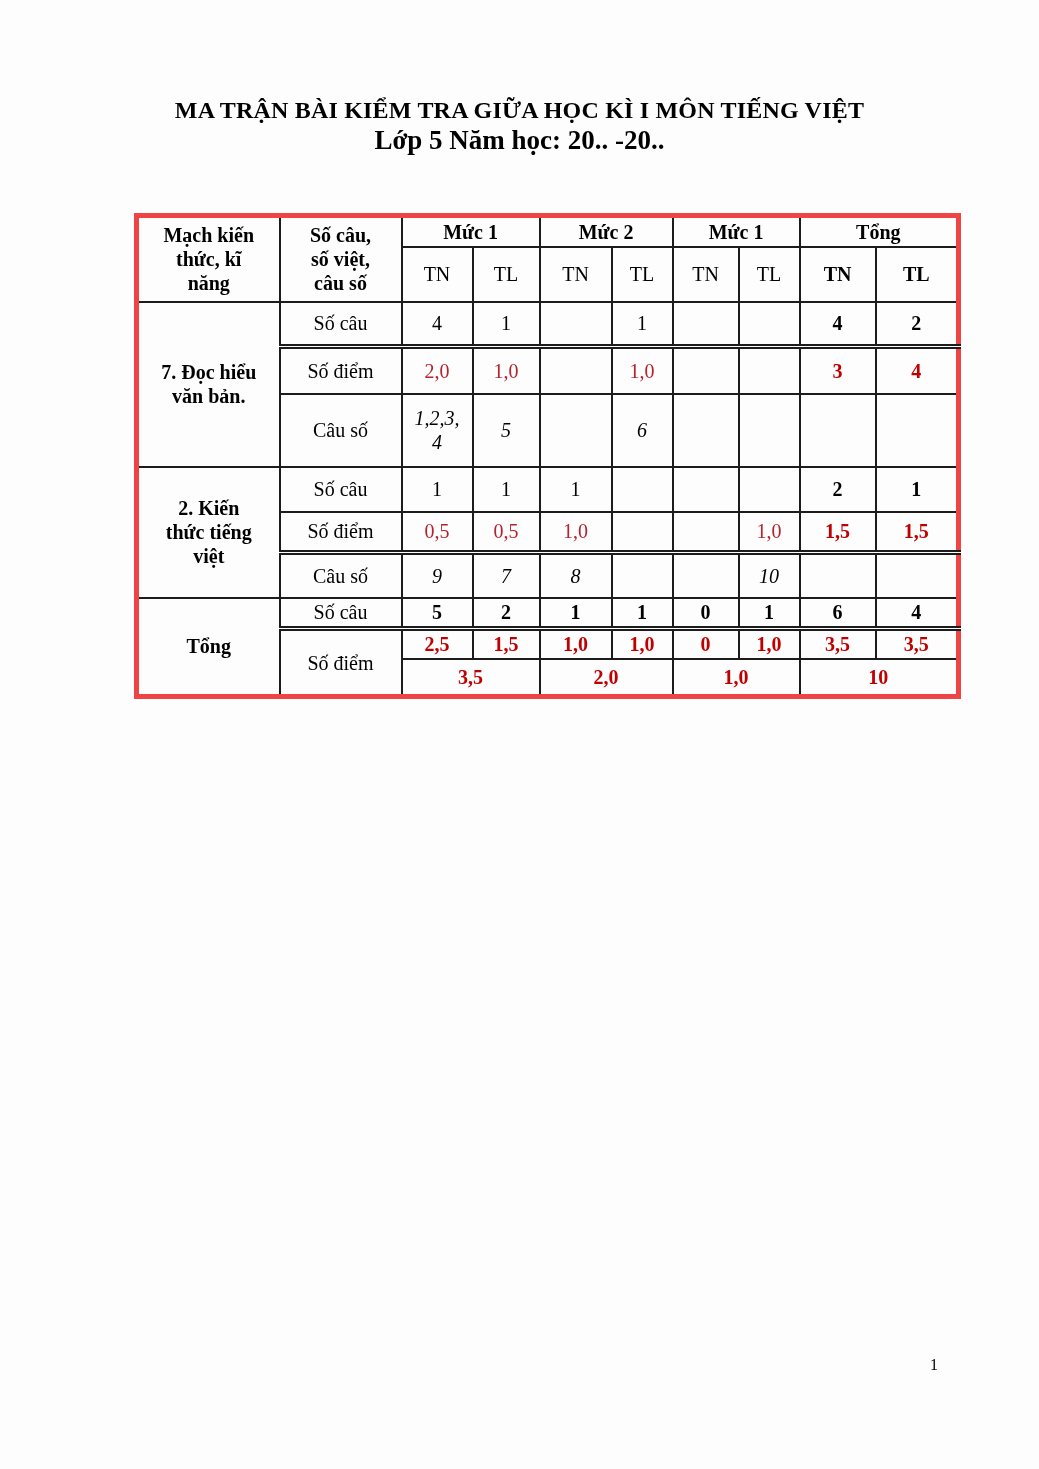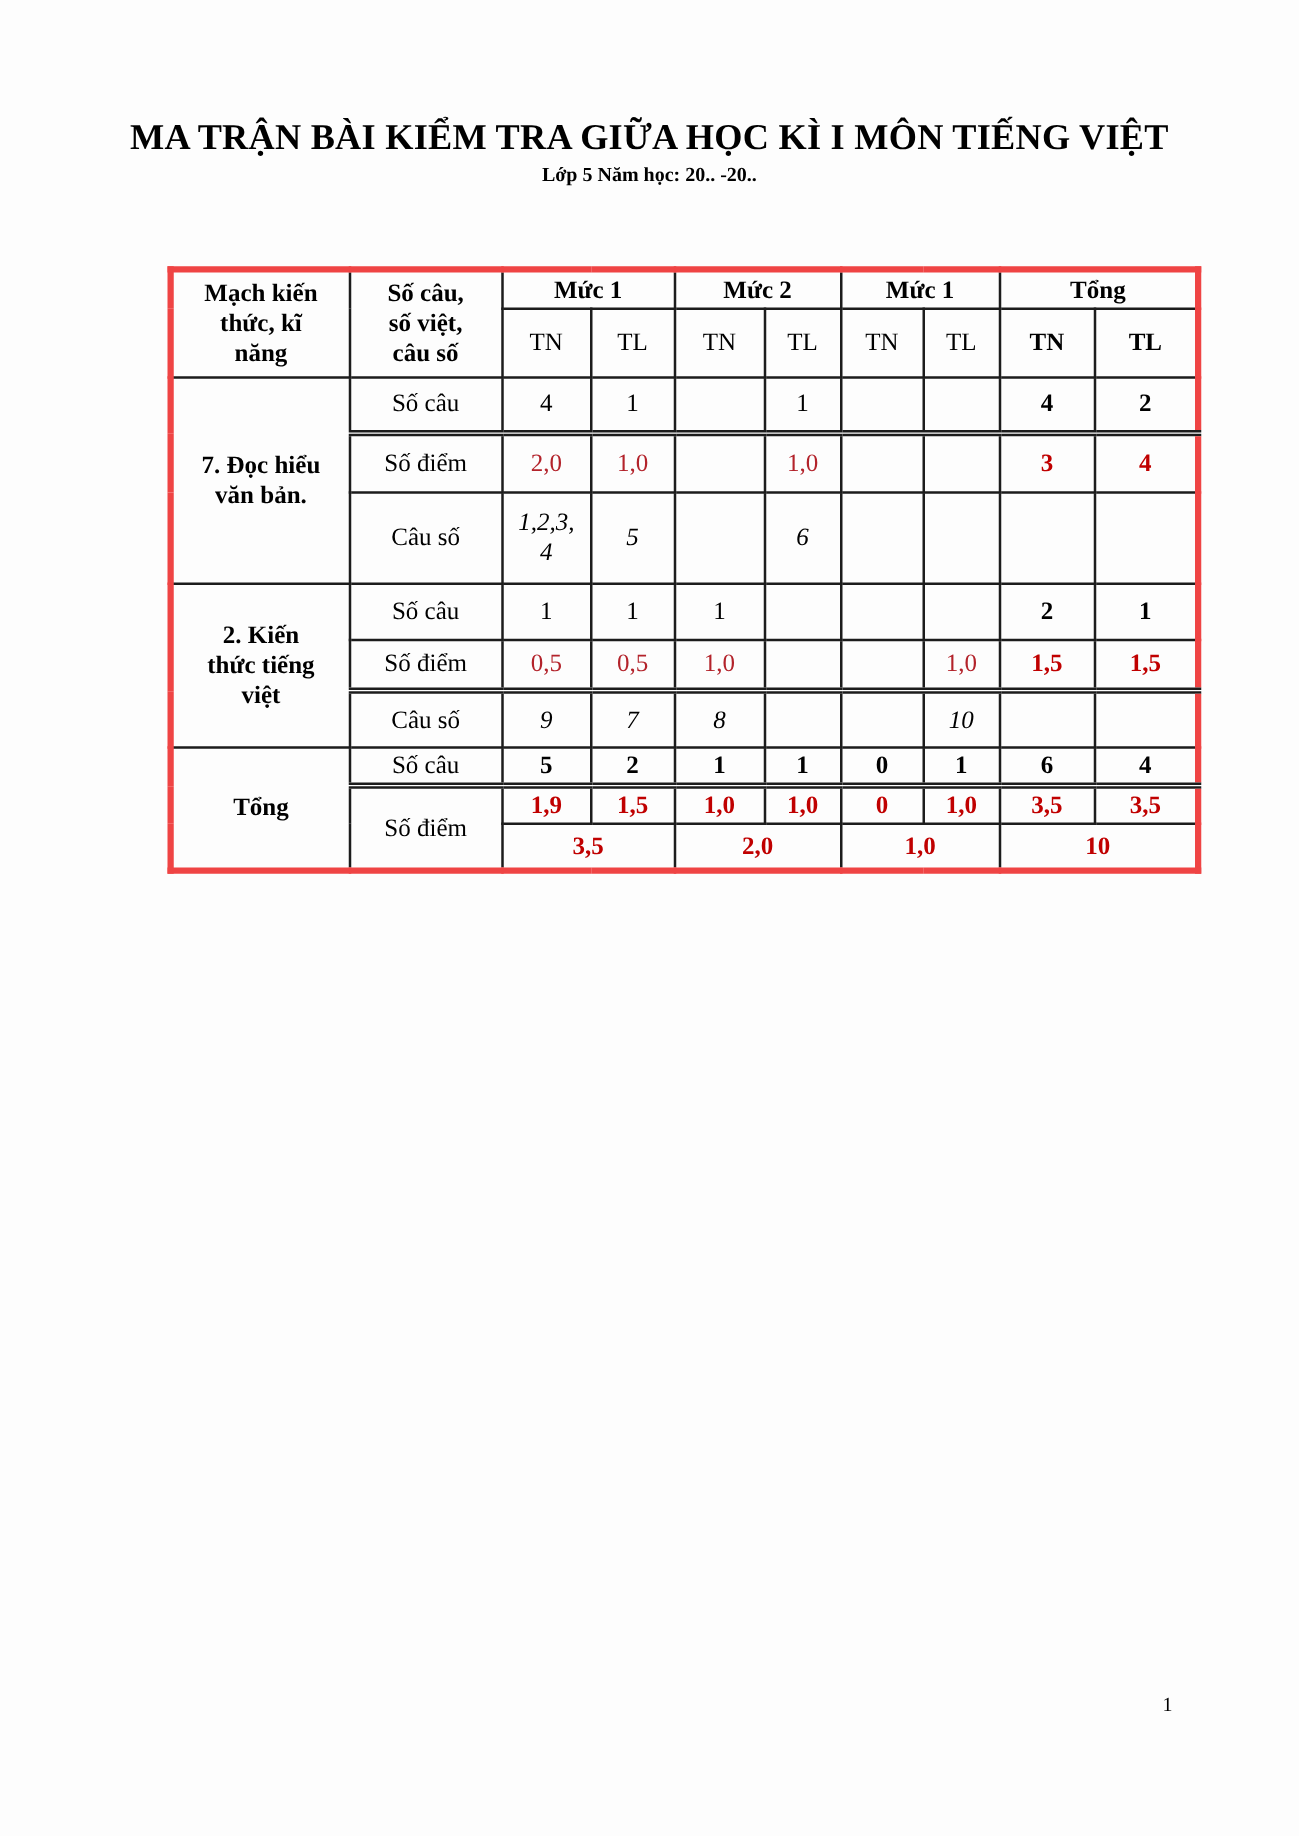--- a/index.html
+++ b/index.html
@@ -9,23 +9,23 @@
     position:relative;
     font-family:"Liberation Serif","DejaVu Serif",serif;
     color:#000;
     overflow:hidden;
   }
   .page{position:absolute;inset:0;background:#fdfdfd}
   .titles{
     position:absolute;top:94px;left:0;width:100%;
     text-align:center;font-weight:bold;
   }
-  .title-1{font-size:29px;line-height:32px;letter-spacing:.2px}
+  .title-1{font-size:24px;line-height:32px;letter-spacing:.2px}
   .title-2{font-size:20px;line-height:29px}
-  .title-3{font-size:16px;line-height:29px}
+  .title-3{font-size:27px;line-height:29px}
 
   table.matrix{
     position:absolute;left:134px;top:213px;
     width:822px;
     border-collapse:collapse;table-layout:fixed;
     border:5px solid #ef4444;
   }
   table.matrix td{
     border:2px solid #1c1c1c;
     text-align:center;vertical-align:middle;
@@ -179,21 +179,21 @@
       <td class="dbl b">1</td>
       <td class="dbl b">1</td>
       <td class="dbl b">0</td>
       <td class="dbl b">1</td>
       <td class="dbl b">6</td>
       <td class="dbl b">4</td>
     </tr>
 
     <tr style="height:30px">
       <td rowspan="2">Số điểm</td>
-      <td class="redb">1,9</td>
+      <td class="redb">2,5</td>
       <td class="redb">1,5</td>
       <td class="redb">1,0</td>
       <td class="redb">1,0</td>
       <td class="redb">0</td>
       <td class="redb">1,0</td>
       <td class="redb">3,5</td>
       <td class="redb">3,5</td>
     </tr>
 
     <tr style="height:38px">

